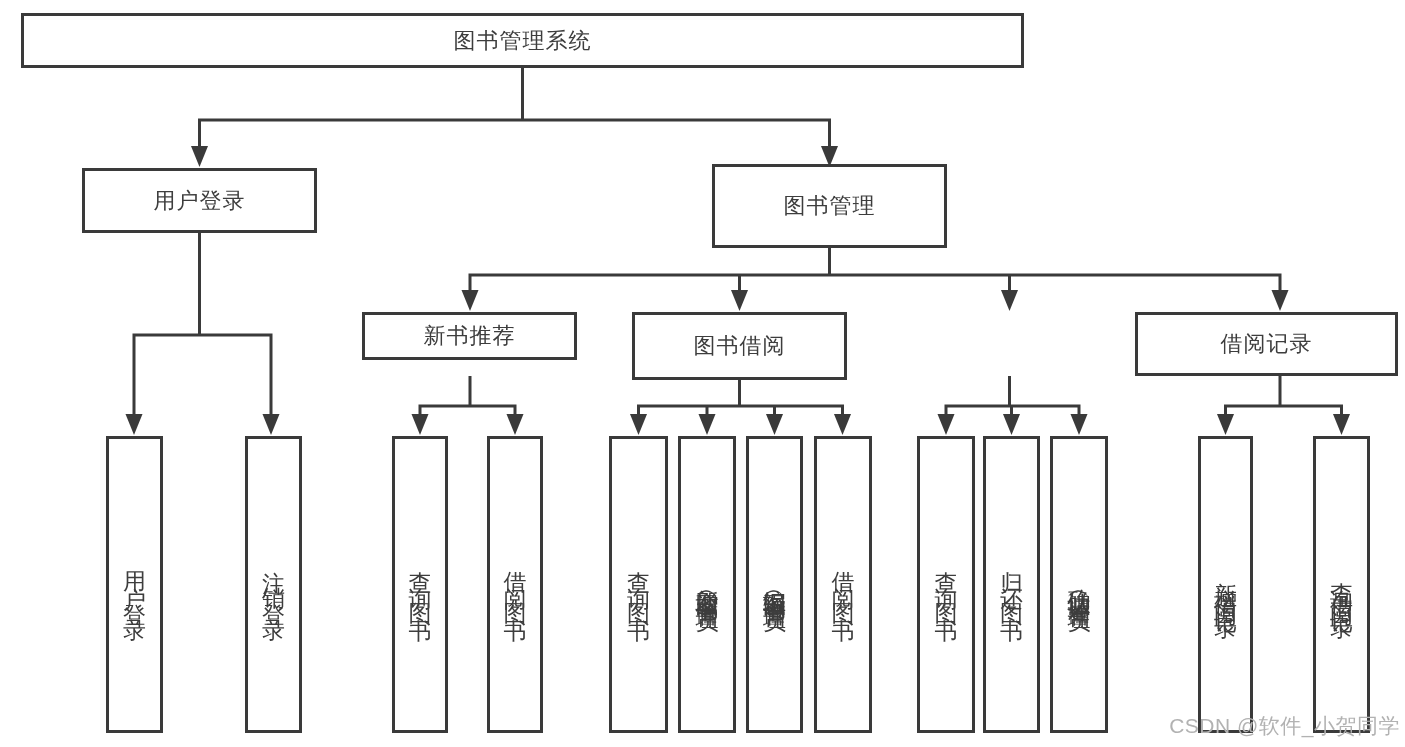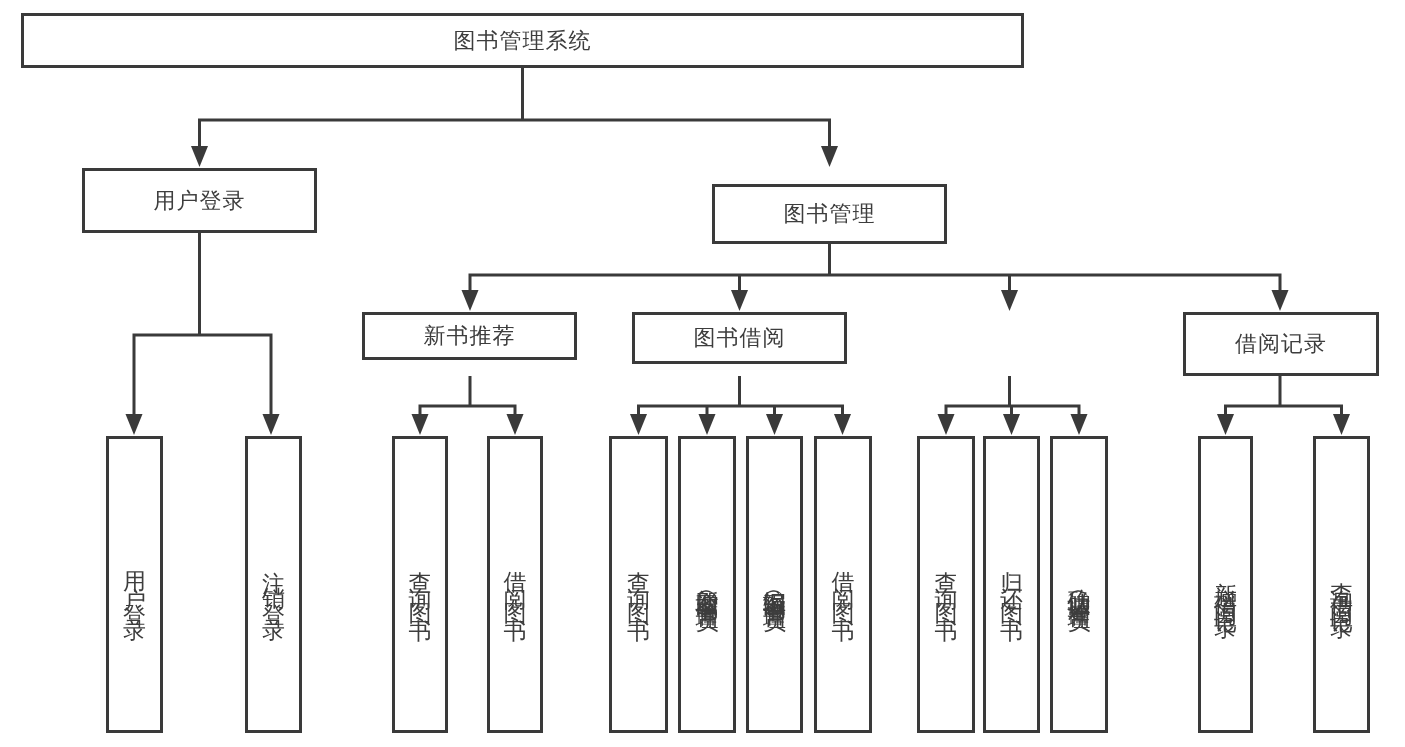--- a/index.html
+++ b/index.html
@@ -92,31 +92,31 @@
     </g>
   </svg>
 
   <div class="node h-node" style="left:21px;top:13px;width:1003px;height:55px;">
     <span>图书管理系统</span>
   </div>
 
   <div class="node h-node" style="left:82px;top:168px;width:235px;height:65px;">
     <span>用户登录</span>
   </div>
-  <div class="node h-node" style="left:712px;top:184px;width:235px;height:60px;">
+  <div class="node h-node" style="left:712px;top:164px;width:235px;height:84px;">
     <span>图书管理</span>
   </div>
 
   <div class="node h-node" style="left:362px;top:312px;width:215px;height:48px;">
     <span>新书推荐</span>
   </div>
-  <div class="node h-node" style="left:632px;top:312px;width:215px;height:52px;">
+  <div class="node h-node" style="left:632px;top:312px;width:215px;height:68px;">
     <span>图书借阅</span>
   </div>
-  <div class="node h-node" style="left:1183px;top:312px;width:196px;height:64px;">
+  <div class="node h-node" style="left:1135px;top:312px;width:263px;height:64px;">
     <span>借阅记录</span>
   </div>
 
   <div class="node v-node" style="left:106px;top:436px;width:57px;height:297px;">
     <span class="lbl s4">用户登录</span>
   </div>
   <div class="node v-node" style="left:245px;top:436px;width:57px;height:297px;">
     <span class="lbl s4">注销登录</span>
   </div>
 
@@ -150,14 +150,15 @@
     <span class="lbl s10">确认归还（管理员）</span>
   </div>
 
   <div class="node v-node" style="left:1198px;top:436px;width:55px;height:297px;">
     <span class="lbl s6">新增借阅记录</span>
   </div>
   <div class="node v-node" style="left:1313px;top:436px;width:57px;height:297px;">
     <span class="lbl s6">查询借阅记录</span>
   </div>
 
+  <div id="watermark">CSDN @软件_小贺同学</div>
 
 </div>
 
 </body></html>

